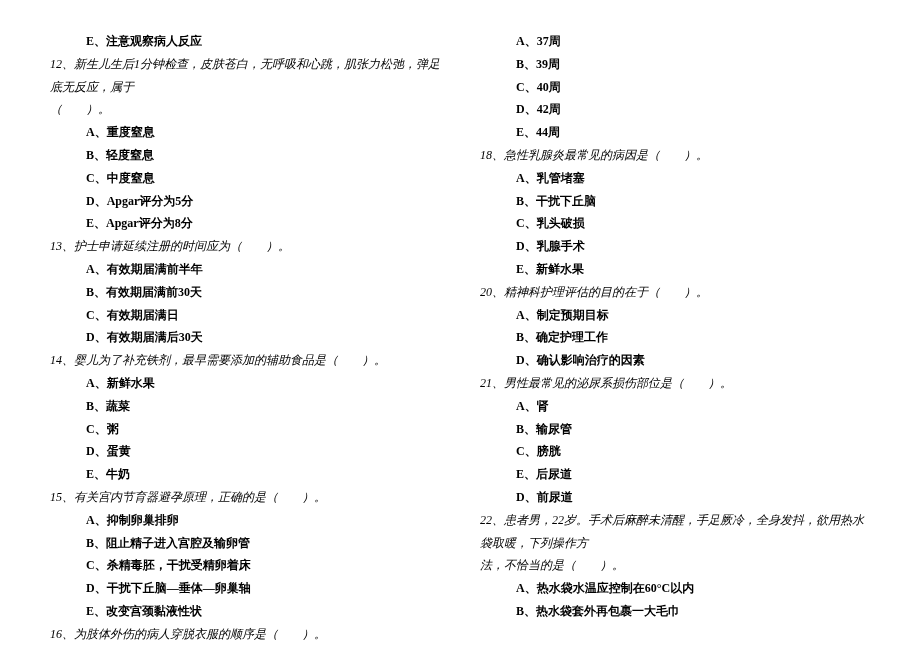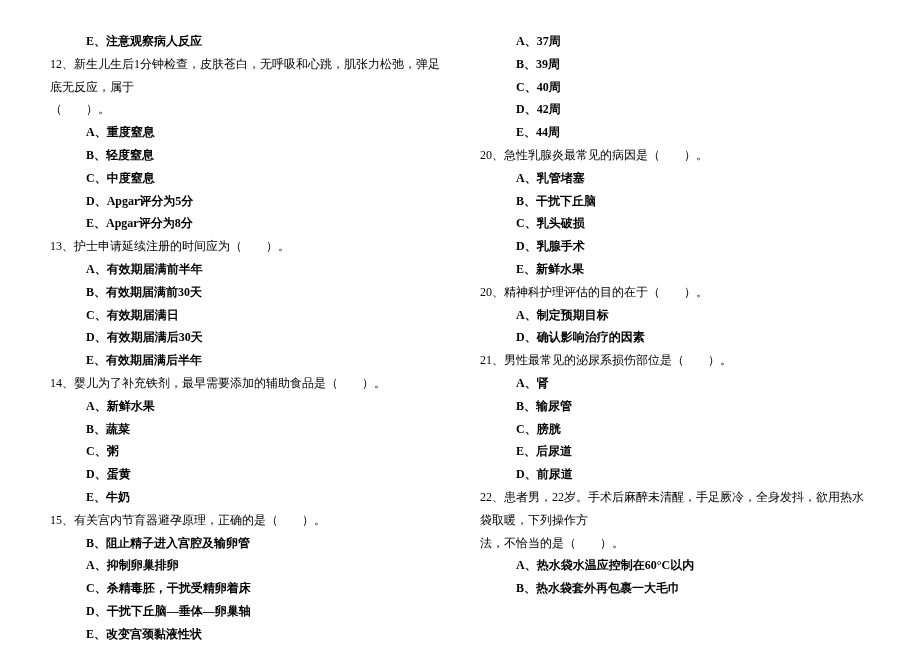--- a/index.html
+++ b/index.html
@@ -15,20 +15,21 @@
   .page-wrap {
     display: flex;
     gap: 40px;
   }
   .col {
     flex: 1;
     line-height: 1.9;
   }
   .q-stem {
     text-indent: 0;
+    font-style: italic;
   }
   .opt {
     padding-left: 3em;
     font-weight: bold;
   }
 </style>
 </head>
 <body>
 
 <div class="page-wrap">
@@ -42,56 +43,56 @@
     <div class="opt">B、轻度窒息</div>
     <div class="opt">C、中度窒息</div>
     <div class="opt">D、Apgar评分为5分</div>
     <div class="opt">E、Apgar评分为8分</div>
 
     <div class="q-stem">13、护士申请延续注册的时间应为（　　）。</div>
     <div class="opt">A、有效期届满前半年</div>
     <div class="opt">B、有效期届满前30天</div>
     <div class="opt">C、有效期届满日</div>
     <div class="opt">D、有效期届满后30天</div>
-    <div class="opt">E、有效期届满后半年</div>
 
     <div class="q-stem">14、婴儿为了补充铁剂，最早需要添加的辅助食品是（　　）。</div>
     <div class="opt">A、新鲜水果</div>
     <div class="opt">B、蔬菜</div>
     <div class="opt">C、粥</div>
     <div class="opt">D、蛋黄</div>
     <div class="opt">E、牛奶</div>
 
     <div class="q-stem">15、有关宫内节育器避孕原理，正确的是（　　）。</div>
+    <div class="opt">A、抑制卵巢排卵</div>
     <div class="opt">B、阻止精子进入宫腔及输卵管</div>
-    <div class="opt">A、抑制卵巢排卵</div>
     <div class="opt">C、杀精毒胚，干扰受精卵着床</div>
     <div class="opt">D、干扰下丘脑—垂体—卵巢轴</div>
     <div class="opt">E、改变宫颈黏液性状</div>
 
     <div class="q-stem">16、为肢体外伤的病人穿脱衣服的顺序是（　　）。</div>
 
   </div>
 
   <div class="col">
     <div class="opt">A、37周</div>
     <div class="opt">B、39周</div>
     <div class="opt">C、40周</div>
     <div class="opt">D、42周</div>
     <div class="opt">E、44周</div>
 
-    <div class="q-stem">20、急性乳腺炎最常见的病因是（　　）。</div>
+    <div class="q-stem">18、急性乳腺炎最常见的病因是（　　）。</div>
     <div class="opt">A、乳管堵塞</div>
     <div class="opt">B、干扰下丘脑</div>
     <div class="opt">C、乳头破损</div>
     <div class="opt">D、乳腺手术</div>
     <div class="opt">E、新鲜水果</div>
 
     <div class="q-stem">20、精神科护理评估的目的在于（　　）。</div>
     <div class="opt">A、制定预期目标</div>
+    <div class="opt">B、确定护理工作</div>
     <div class="opt">D、确认影响治疗的因素</div>
 
     <div class="q-stem">21、男性最常见的泌尿系损伤部位是（　　）。</div>
     <div class="opt">A、肾</div>
     <div class="opt">B、输尿管</div>
     <div class="opt">C、膀胱</div>
     <div class="opt">E、后尿道</div>
     <div class="opt">D、前尿道</div>
 
     <div class="q-stem">22、患者男，22岁。手术后麻醉未清醒，手足厥冷，全身发抖，欲用热水袋取暖，下列操作方</div>

